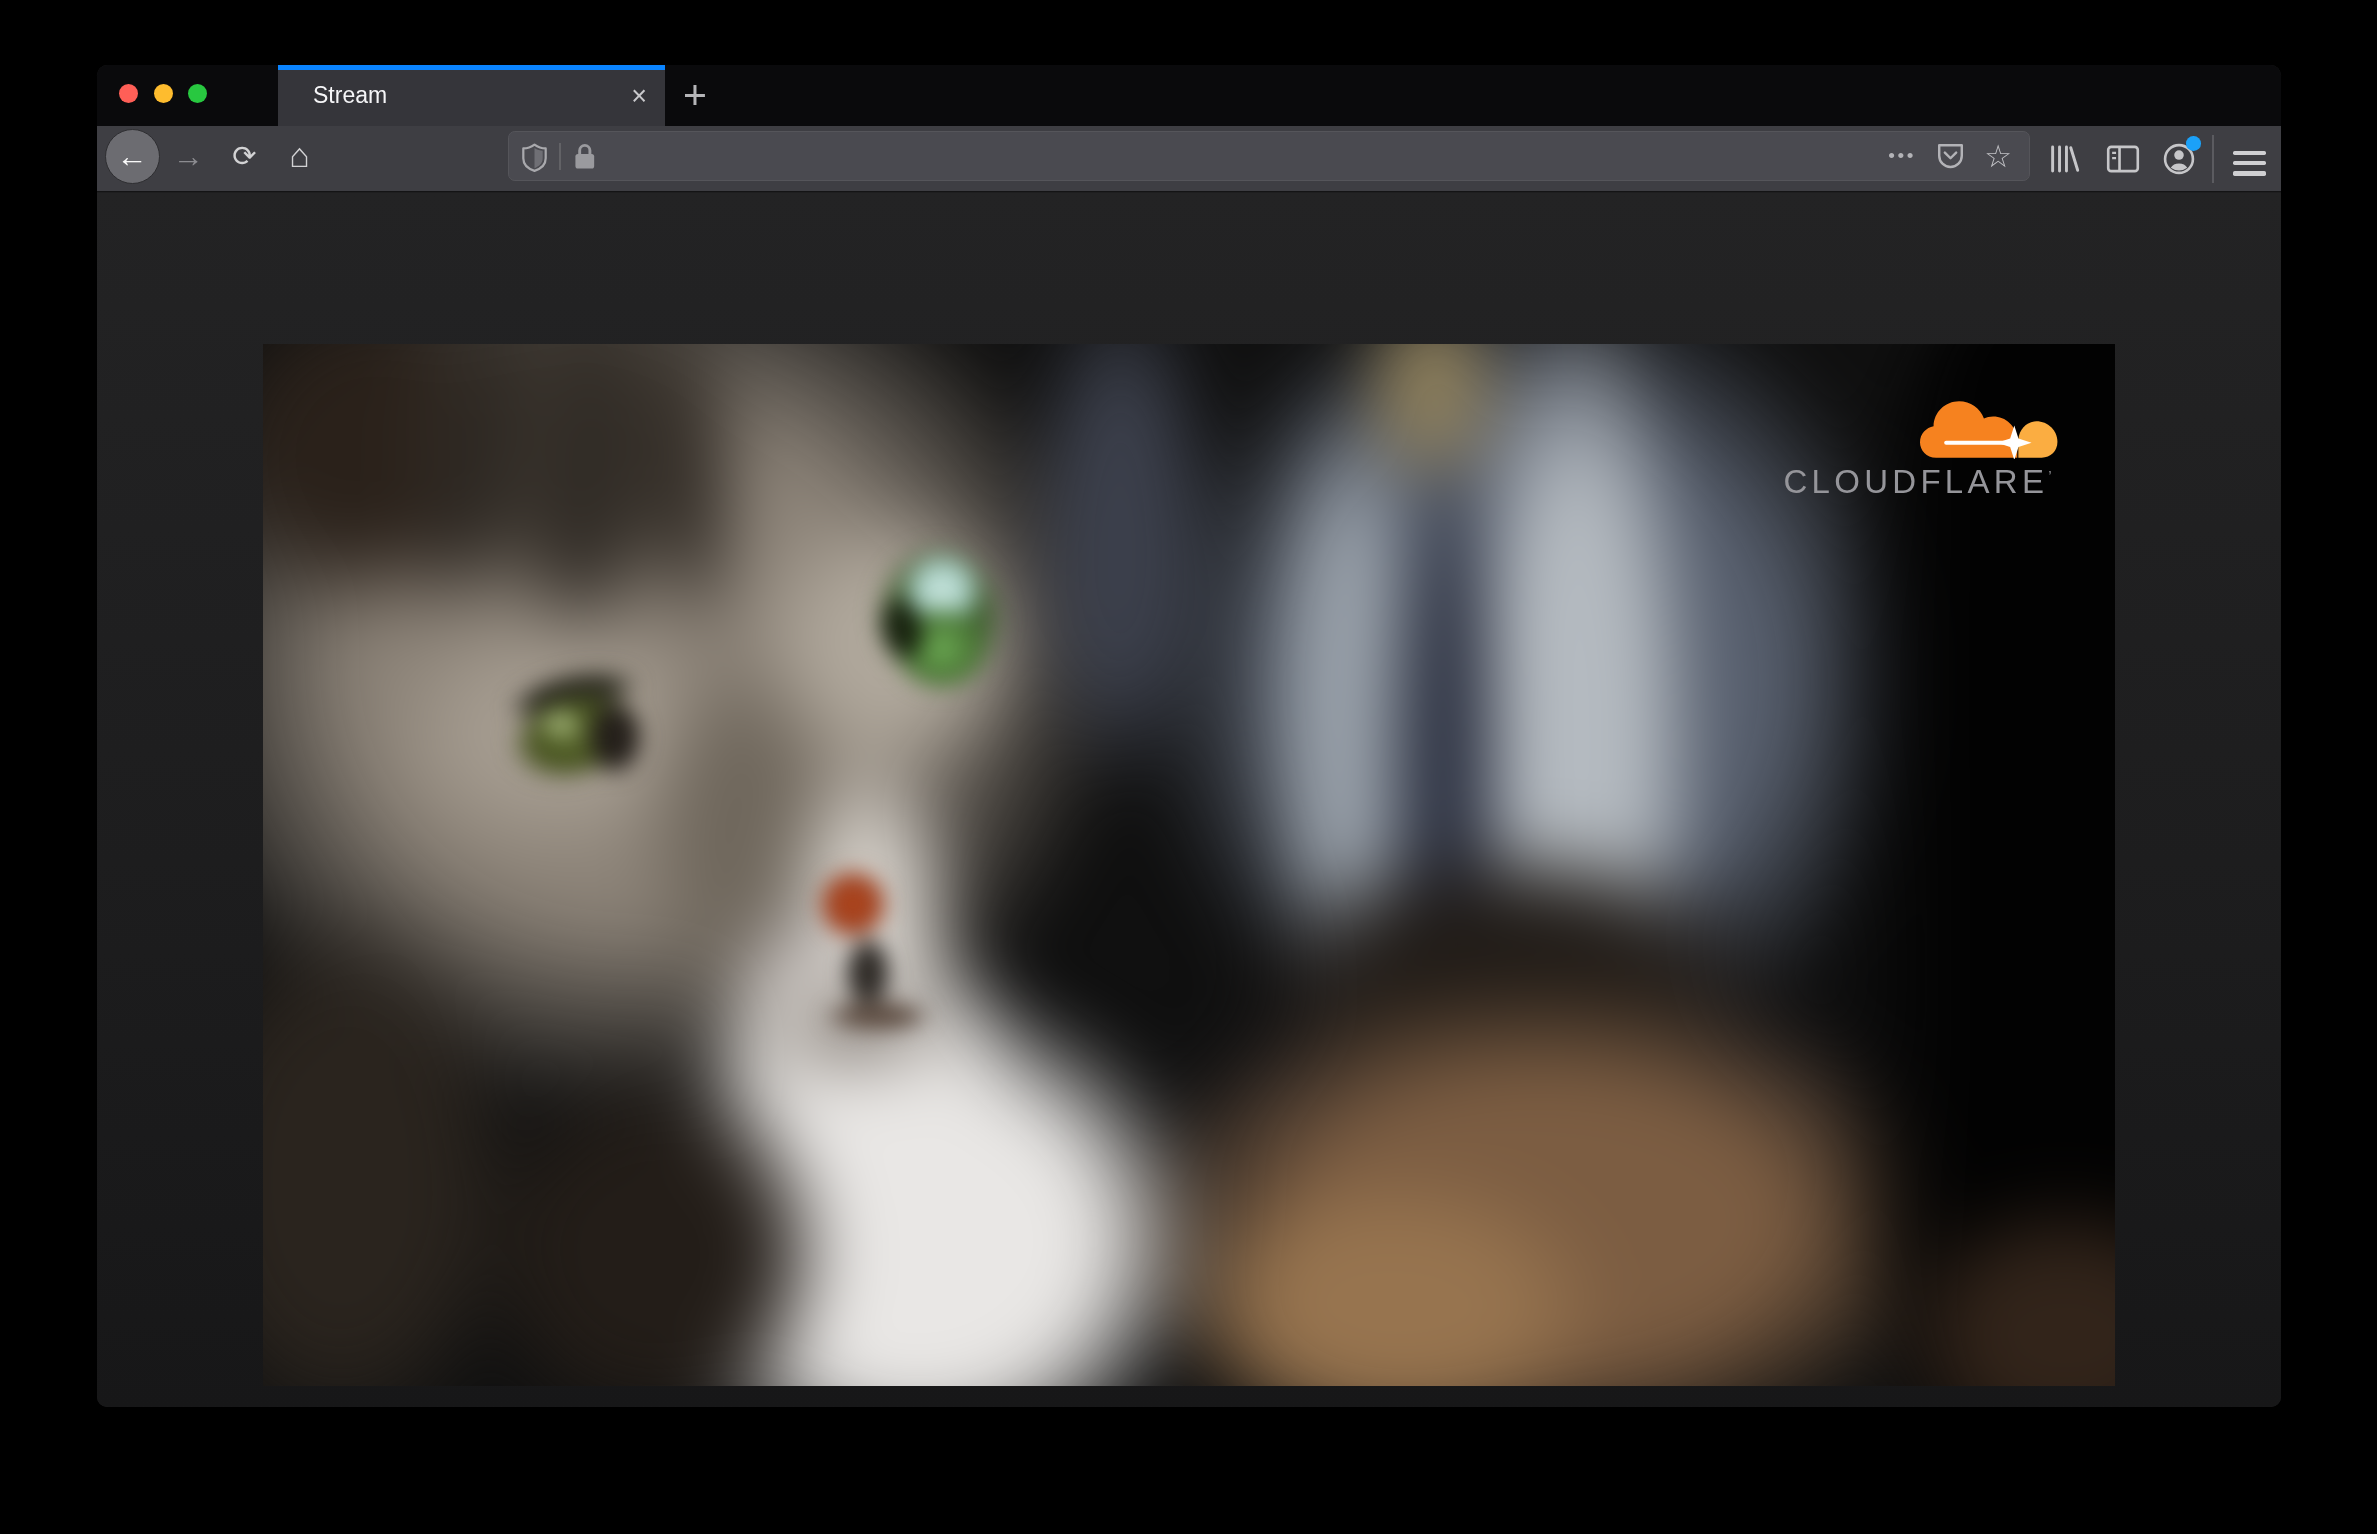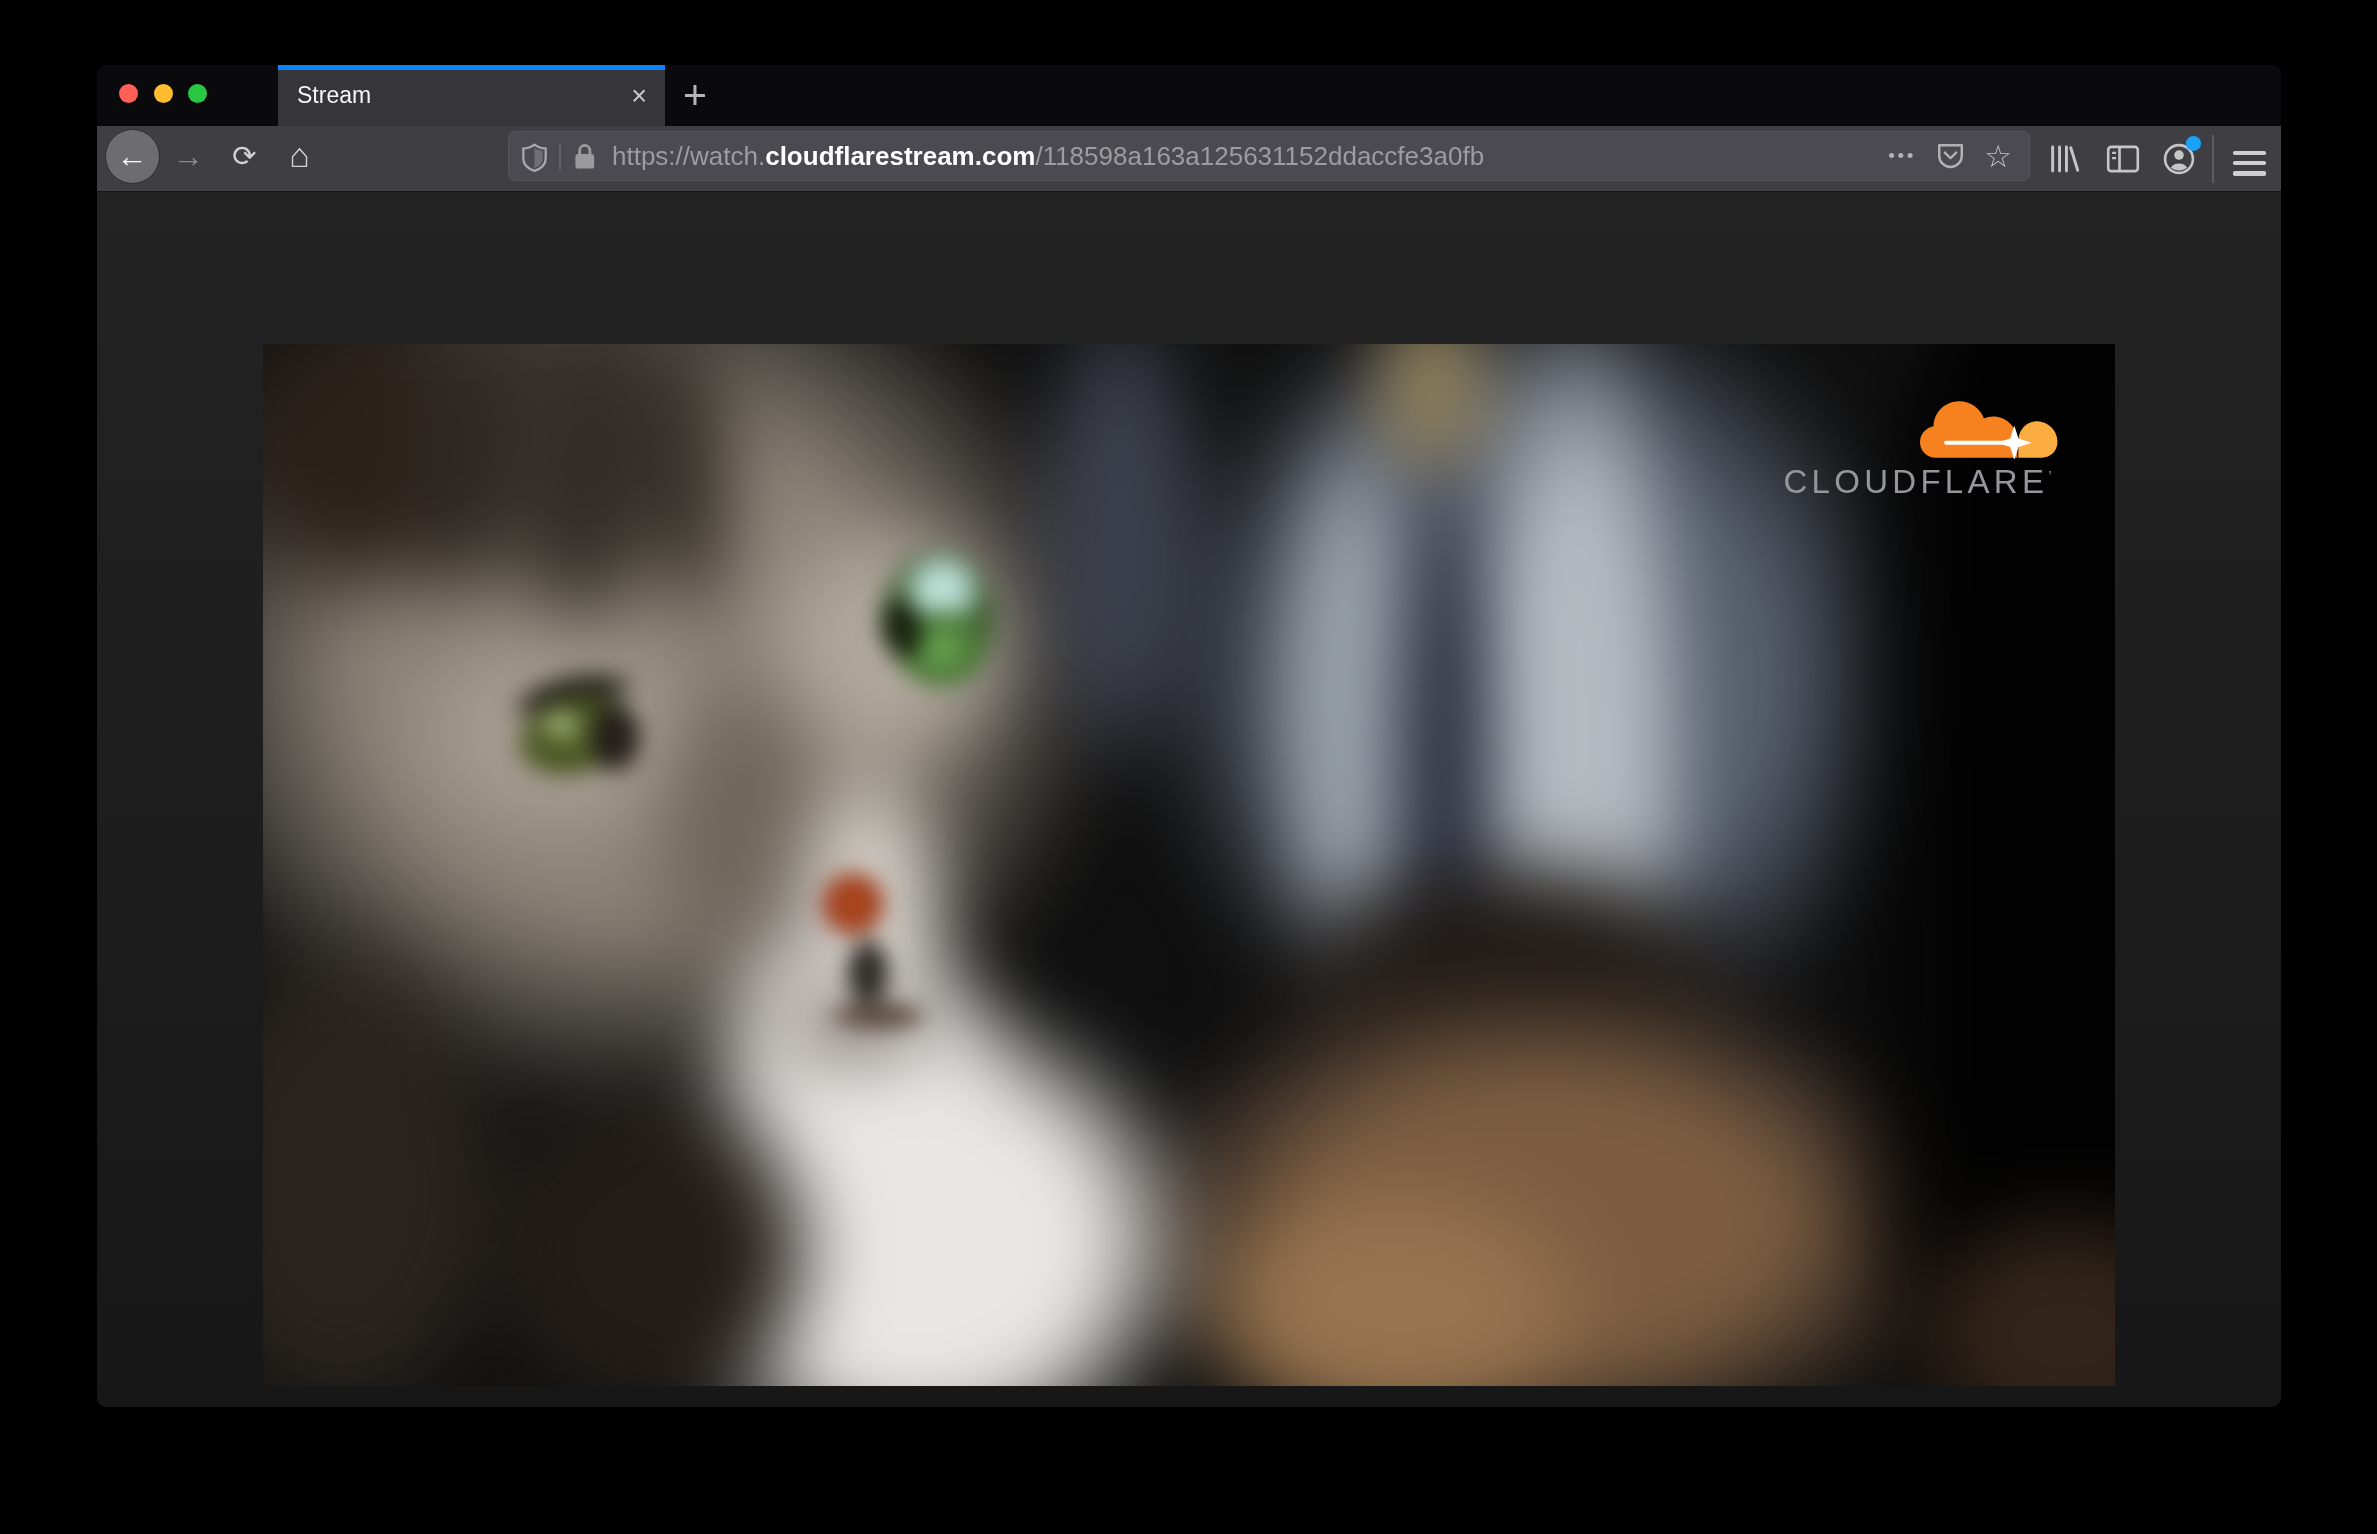--- a/index.html
+++ b/index.html
@@ -18,21 +18,21 @@
   .traffic{position:absolute;left:22.4px;top:19px;display:flex;gap:15.5px;}
   .tl{width:19px;height:19px;border-radius:50%;}
   .tl-close{background:#ff5f57;}
   .tl-min{background:#febc2e;}
   .tl-zoom{background:#28c840;}
   .tab{
     position:absolute;left:181px;top:0;width:387px;height:61px;background:#35353a;
     box-sizing:border-box;display:flex;align-items:center;
   }
   .tab::before{content:"";position:absolute;left:0;top:0;width:100%;height:5.2px;background:#0a84ff;}
-  .tab-title{margin-left:19px;font-size:23px;color:#f5f5f7;flex:1;white-space:nowrap;overflow:hidden;}
+  .tab-title{margin-left:35px;font-size:23px;color:#f5f5f7;flex:1;white-space:nowrap;overflow:hidden;}
   .tab-close{
     width:38px;height:38px;margin-right:6.9px;border:none;background:transparent;
     color:#c9c9cc;font-size:27px;line-height:38px;text-align:center;padding:0;cursor:default;
   }
   .newtab{
     position:absolute;left:572px;top:6.9px;width:52px;height:48px;border:none;background:transparent;
     color:#b5b5b8;font-size:41px;font-weight:300;line-height:45px;text-align:center;padding:0;
   }
   
   .toolbar{
@@ -176,21 +176,20 @@
           <path d="M18 7 C21 9 24.5 10 27.5 10.2 V19 c0 6-4.5 9.6-9.5 11.4 Z" fill="#8e8e93" opacity="0.55"></path>
         </svg>
       </span>
       <span class="url-sep"></span>
       <span class="lock-wrap">
         <svg class="isvg" width="27.6" height="29" viewBox="0 0 32 34">
           <rect x="5" y="14" width="22" height="17" rx="3" fill="#9a9a9e"></rect>
           <path d="M10 14 v-4 a6 6 0 0 1 12 0 v4" fill="none" stroke="#9a9a9e" stroke-width="3.4"></path>
         </svg>
       </span>
-      <span class="url-text"><span>https://watch.</span><span class="url-domain">cloudflarestream.com</span><span>/118598a163a125631152ddaccfe3a0fb</span></span>
       <span class="url-actions">
         <button class="url-action dots-btn">•••</button>
         <button class="url-action">
           <svg class="isvg" width="33" height="33" viewBox="0 0 38 38">
             <path d="M6 6 h26 v12 a13 13 0 0 1 -26 0 Z" fill="none" stroke="#b3b3b7" stroke-width="2.8" stroke-linejoin="round"></path>
             <path d="M12.5 14.5 L19 21 L25.5 14.5" fill="none" stroke="#b3b3b7" stroke-width="2.8" stroke-linecap="round" stroke-linejoin="round"></path>
           </svg>
         </button>
         <button class="url-action star-btn">☆</button>
       </span>

